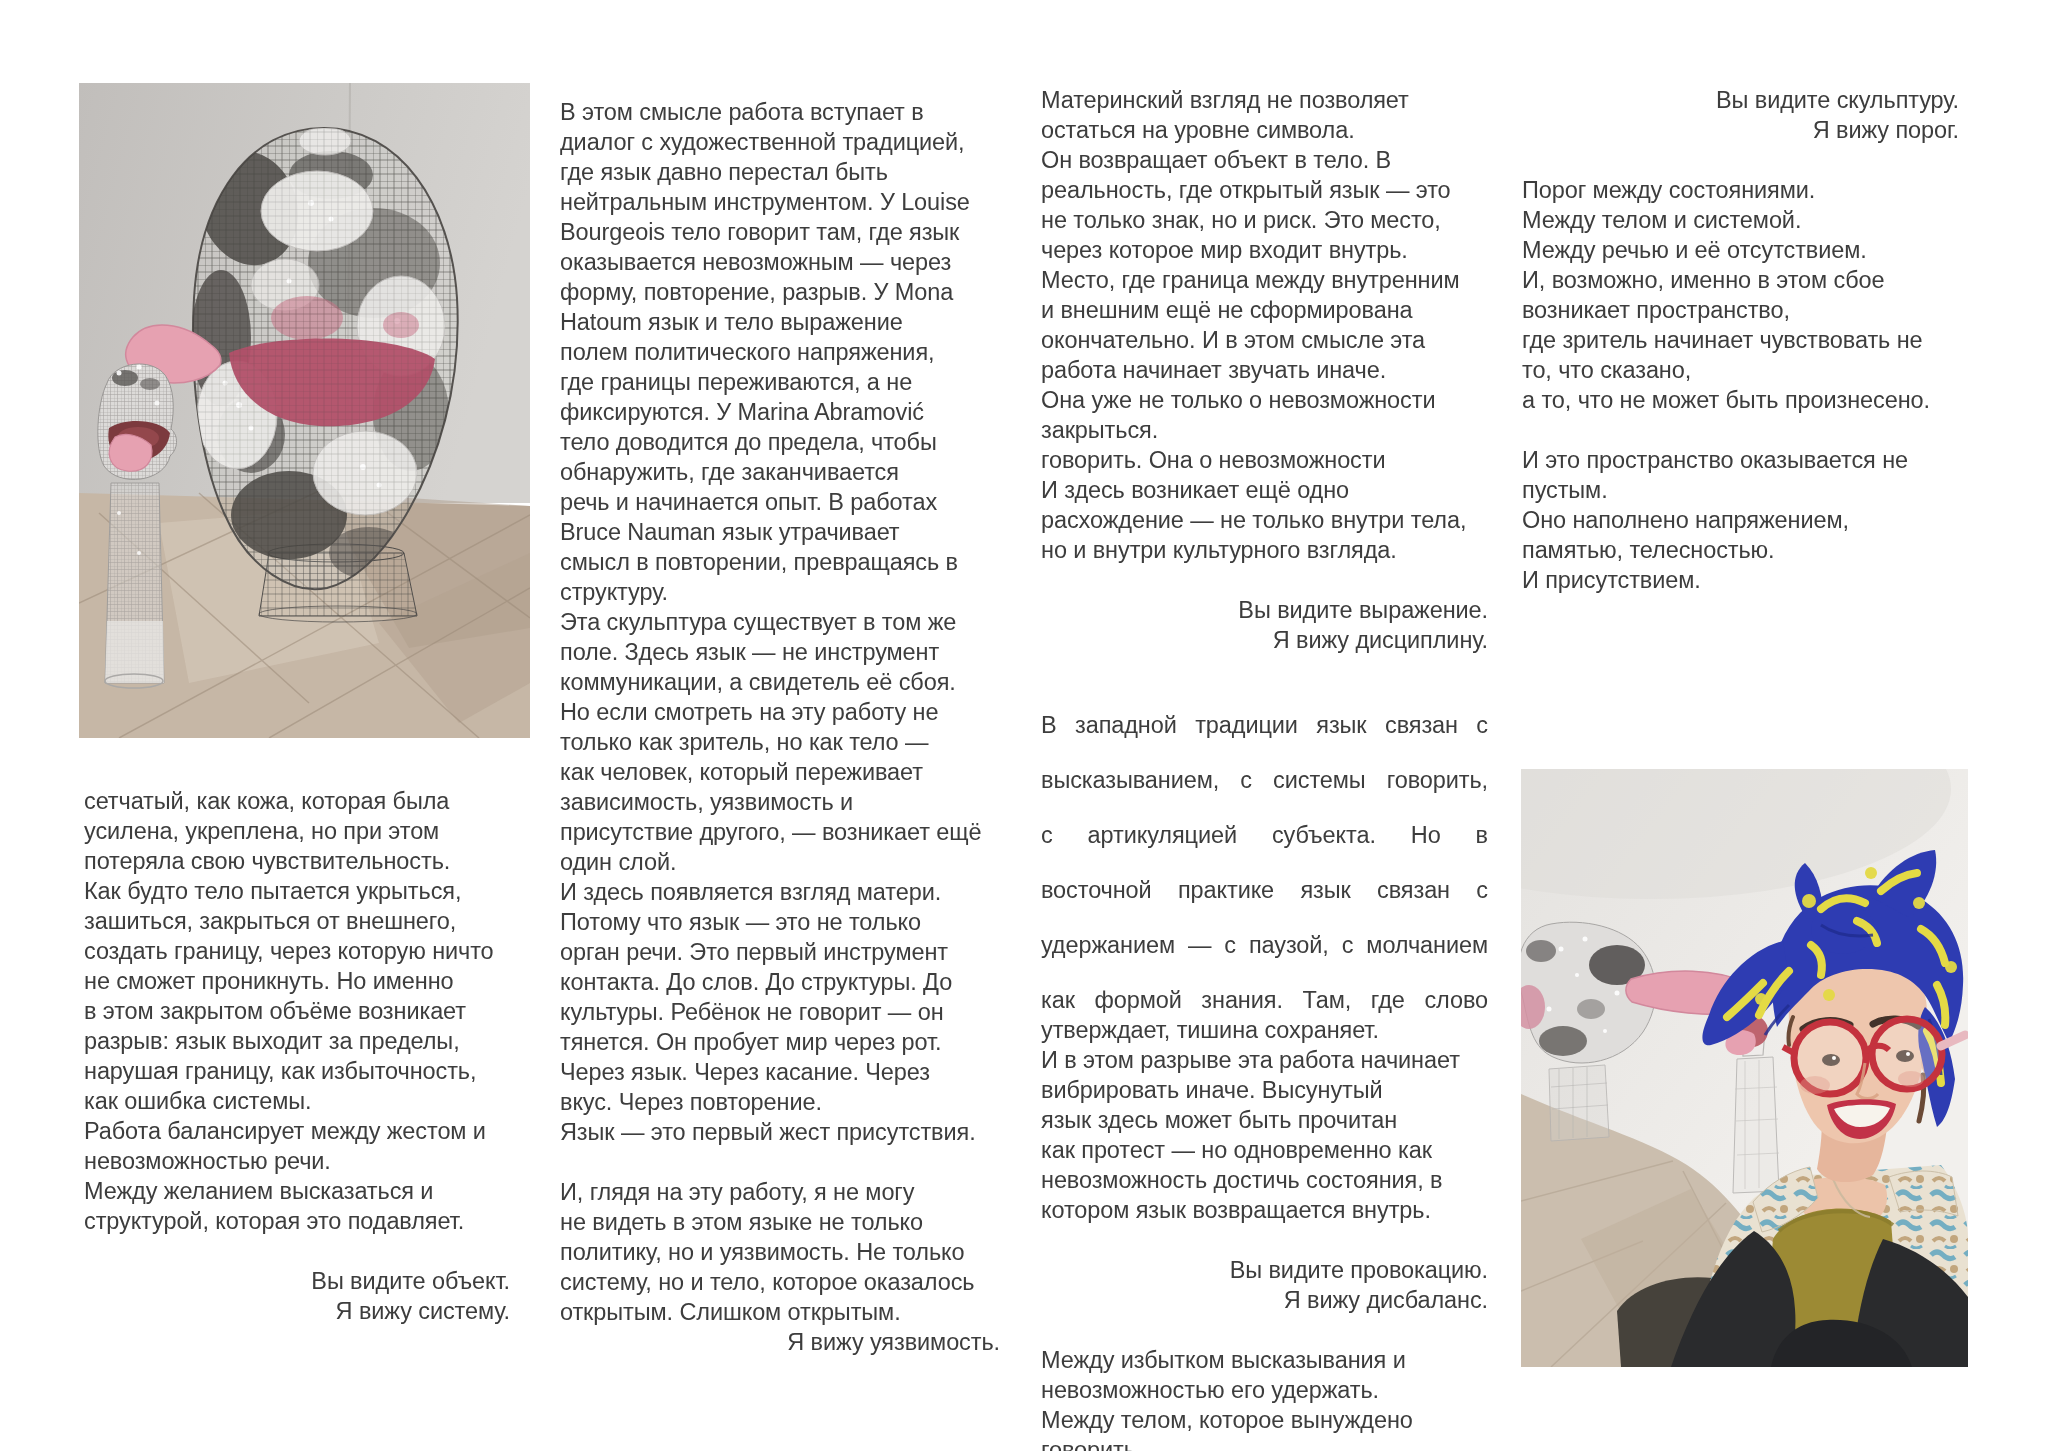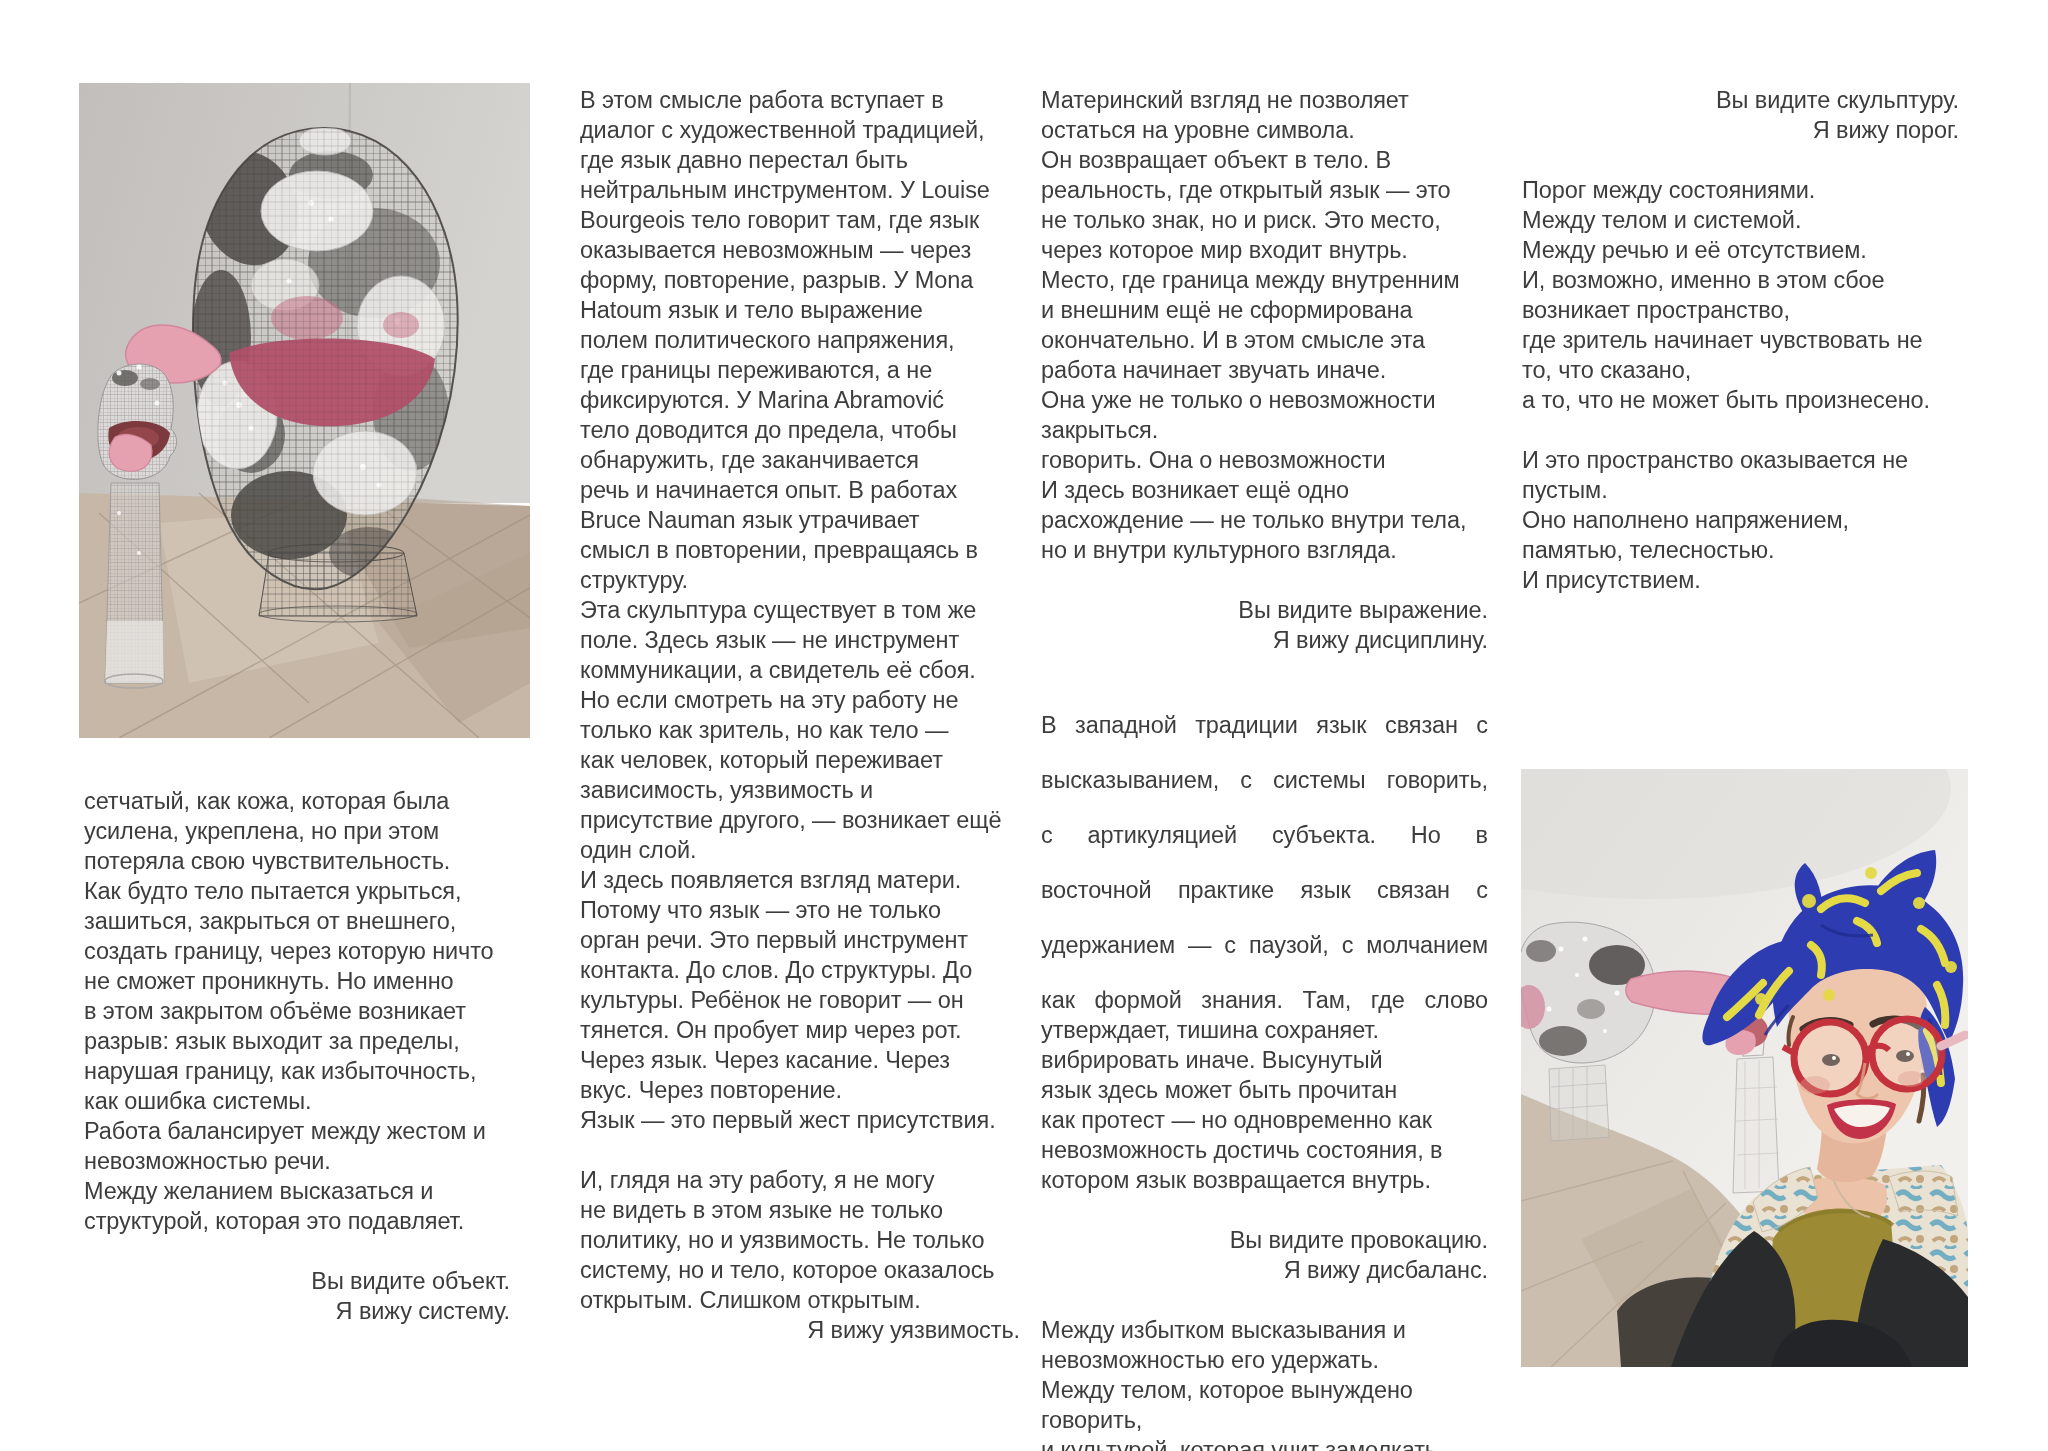--- a/index.html
+++ b/index.html
@@ -286,21 +286,21 @@
       <div class="line">нарушая границу, как избыточность,</div>
       <div class="line">как ошибка системы.</div>
       <div class="line">Работа балансирует между жестом и</div>
       <div class="line">невозможностью речи.</div>
       <div class="line">Между желанием высказаться и</div>
       <div class="line">структурой, которая это подавляет.</div>
       <div class="spacer"></div>
       <div class="line center">Вы видите объект.</div>
       <div class="line center">Я вижу систему.</div>
     </div>
-    <div class="col" style="left: 560px; top: 85px; width: 440px; margin-left: 20px;">
+    <div class="col" style="left: 560px; top: 97px; width: 440px;">
       <div class="line">В этом смысле работа вступает в</div>
       <div class="line">диалог с художественной традицией,</div>
       <div class="line">где язык давно перестал быть</div>
       <div class="line">нейтральным инструментом. У Louise</div>
       <div class="line">Bourgeois тело говорит там, где язык</div>
       <div class="line">оказывается невозможным — через</div>
       <div class="line">форму, повторение, разрыв. У Mona</div>
       <div class="line">Hatoum язык и тело выражение</div>
       <div class="line">полем политического напряжения,</div>
       <div class="line">где границы переживаются, а не</div>
@@ -358,20 +358,21 @@
       <div class="line center">Вы видите выражение.</div>
       <div class="line center">Я вижу дисциплину.</div>
       <div class="spacer"></div>
       <div class="line just">В западной традиции язык связан с</div>
       <div class="line just">высказыванием, с системы говорить,</div>
       <div class="line just">с артикуляцией субъекта. Но в</div>
       <div class="line just">восточной практике язык связан с</div>
       <div class="line just">удержанием — с паузой, с молчанием</div>
       <div class="line just">как формой знания. Там, где слово</div>
       <div class="line">утверждает, тишина сохраняет.</div>
+      <div class="line">И в этом разрыве эта работа начинает</div>
       <div class="line">вибрировать иначе. Высунутый</div>
       <div class="line">язык здесь может быть прочитан</div>
       <div class="line">как протест — но одновременно как</div>
       <div class="line">невозможность достичь состояния, в</div>
       <div class="line">котором язык возвращается внутрь.</div>
       <div class="spacer"></div>
       <div class="line center">Вы видите провокацию.</div>
       <div class="line center">Я вижу дисбаланс.</div>
       <div class="spacer"></div>
       <div class="line">Между избытком высказывания и</div>

